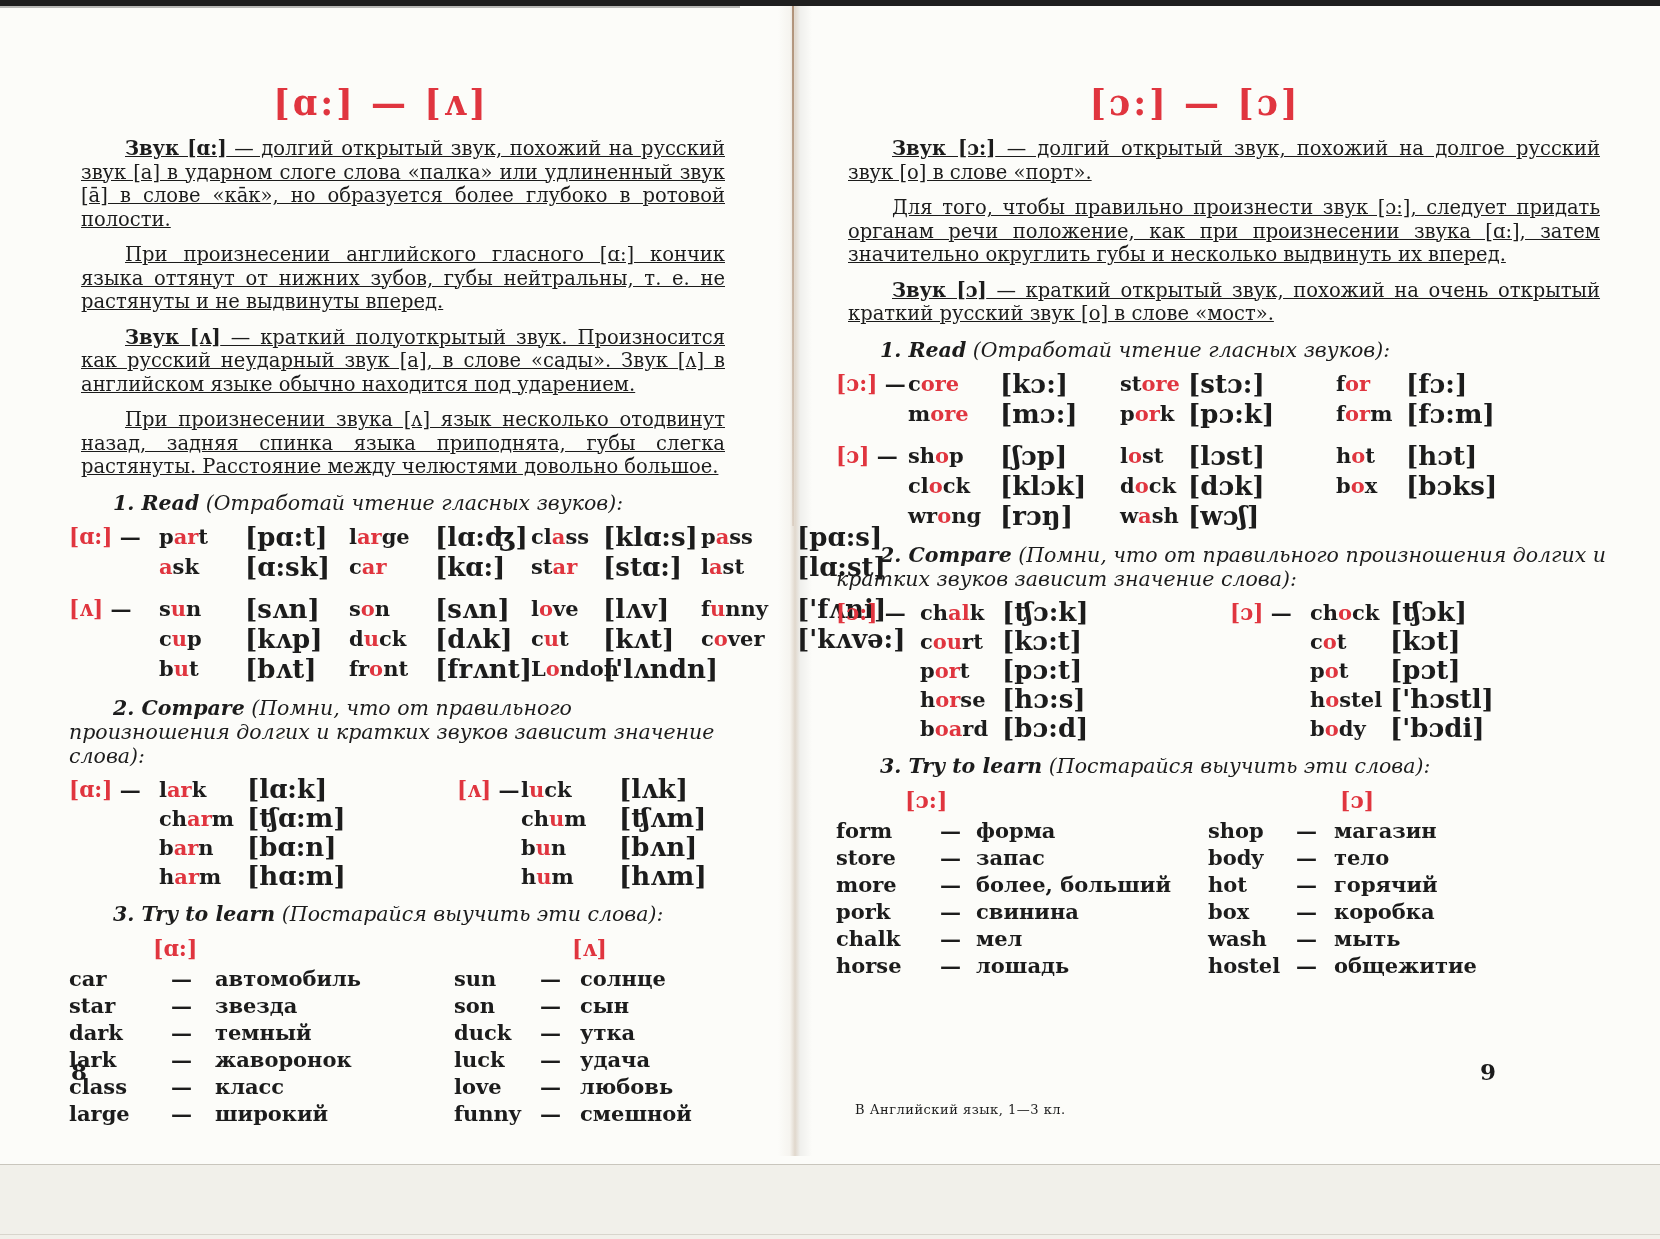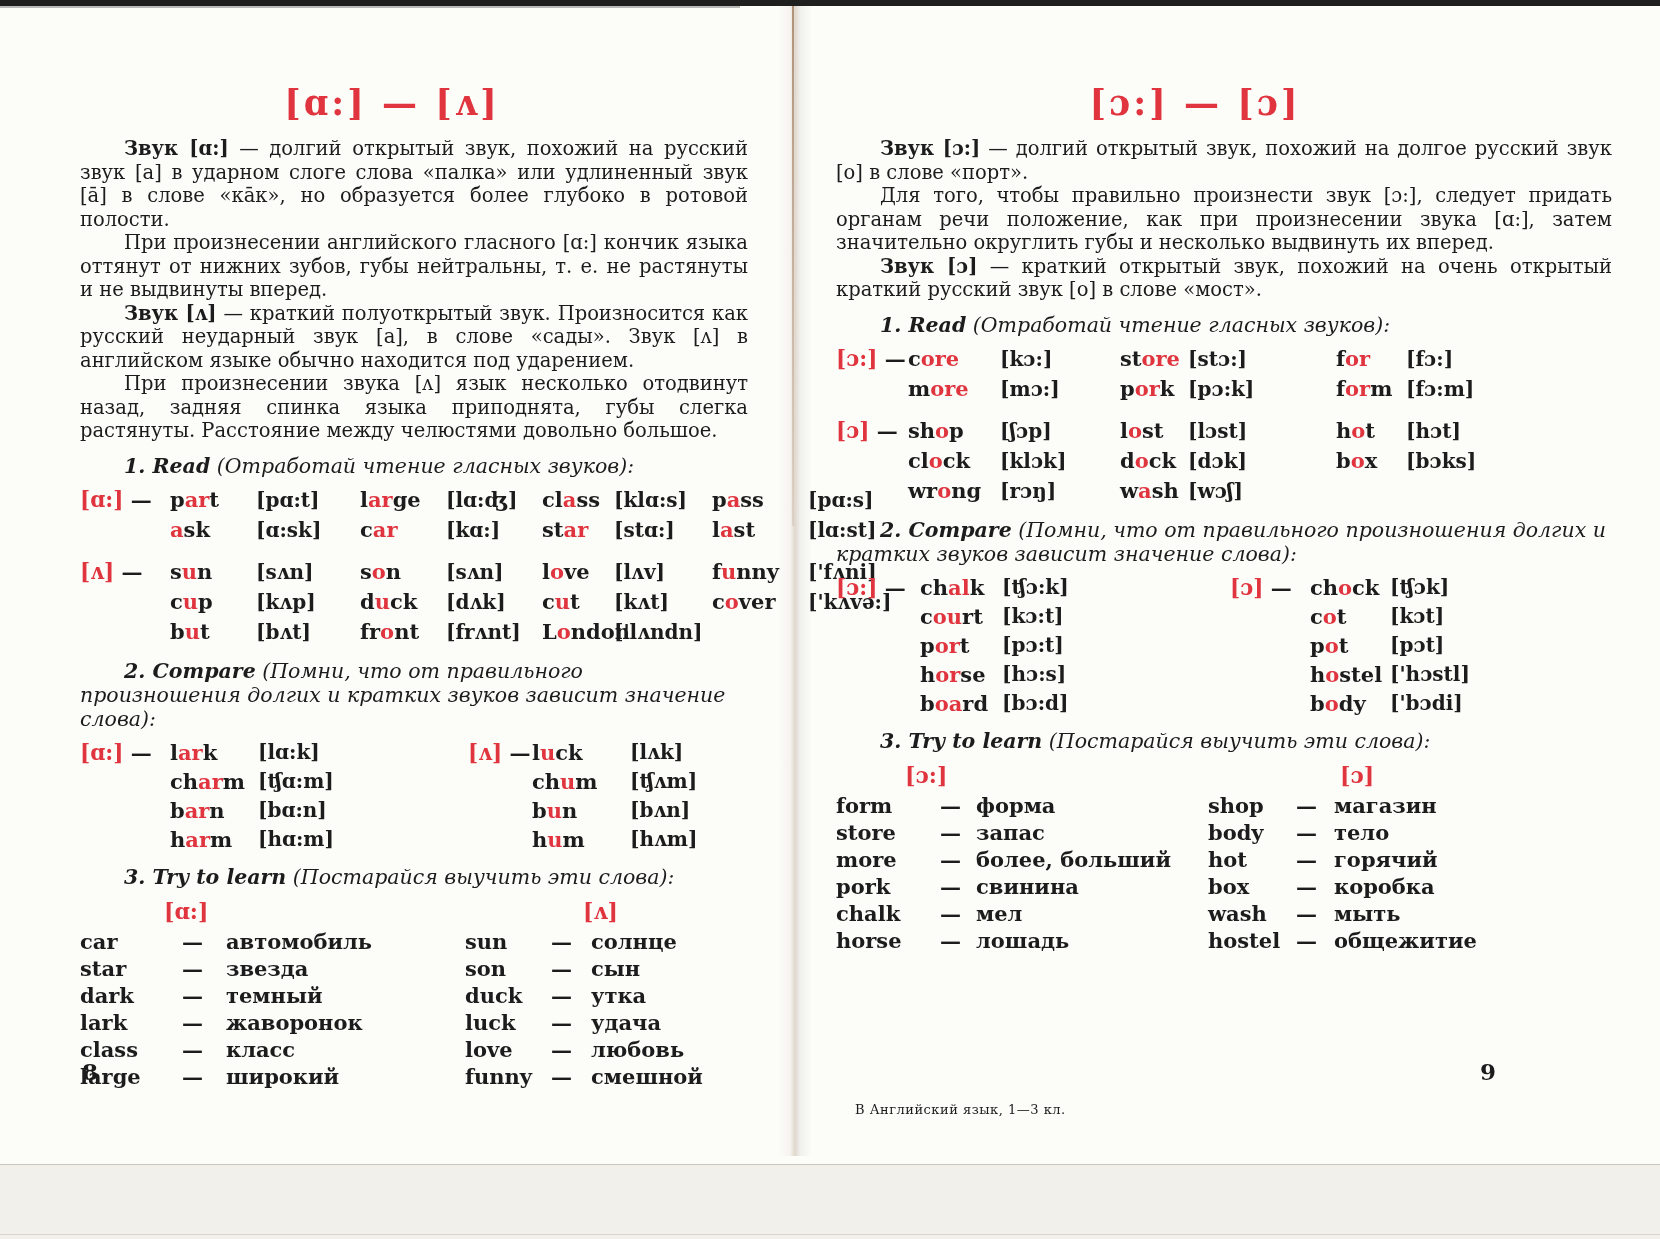--- a/index.html
+++ b/index.html
@@ -20,44 +20,44 @@
   .scan-top-edge:after{content:"";position:absolute;top:6px;left:0;width:740px;height:2px;background:rgba(60,60,60,.35);}
   .gutter{position:absolute;left:778px;top:6px;width:34px;height:1150px;
     background:linear-gradient(90deg,rgba(0,0,0,0) 0%,rgba(125,95,60,.05) 35%,rgba(125,85,45,.22) 50%,rgba(0,0,0,.05) 65%,rgba(0,0,0,0) 100%);}
   .gutter-line{position:absolute;left:792px;top:6px;width:2px;height:520px;
     background:linear-gradient(180deg,rgba(130,80,40,.55),rgba(130,80,40,.12));}
   .scan-bottom{position:absolute;left:0;bottom:0;width:1660px;height:74px;background:#f1f0ea;border-top:1px solid #c9c6bd;}
   .scan-bottom:after{content:"";position:absolute;bottom:4px;left:0;width:100%;height:1px;background:#d8d5cc;}
 
   
   .page{position:absolute;top:6px;height:1154px;box-sizing:border-box;}
-  .page-left{left:12px;width:740px;padding-left:68px;padding-right:4px;}
+  .page-left{left:1px;width:740px;padding-left:68px;padding-right:4px;}
   .page-right{left:808px;width:852px;padding-left:28px;padding-right:48px;}
 
   .title{
     text-align:center;font-size:35px;font-weight:bold;color:var(--red);
     letter-spacing:3px;margin:76px 0 14px 0;
   }
   .page-left  .title{margin-right:44px;}
   .page-right .title{margin-right:58px;}
 
   .para{
     font-size:19.5px;line-height:23.5px;text-align:justify;
-    text-indent:44px;margin:0;
+    text-indent:44px;margin:12px;text-decoration:underline;
   }
   .ex-heading{
     font-style:italic;font-size:20.5px;line-height:24px;
     text-indent:44px;margin:11px 0 7px 0;
   }
   .ex-heading .en{font-weight:bold;margin-top:48px;}
 
   .red{color:var(--red);}
   .cell{white-space:nowrap;}
   .w{font-weight:bold;font-size:21px;}
-  .t{font-weight:bold;font-size:20px;}
+  .t{font-weight:bold;font-size:26px;}
   .label{font-weight:bold;font-size:21px;}
   .label .red{font-size:21.5px;}
   .dash{color:var(--ink);}
 
   .wgrid{display:grid;line-height:30px;}
   .page-left  .read-grid{grid-template-columns:90px 86px 104px 86px 96px 72px 98px 96px auto;}
   .page-right .read-grid{grid-template-columns:72px 92px 120px 68px 148px 70px auto;}
   .read-group{margin-bottom:12px;}
   .read-block{margin-top:4px;}
 

